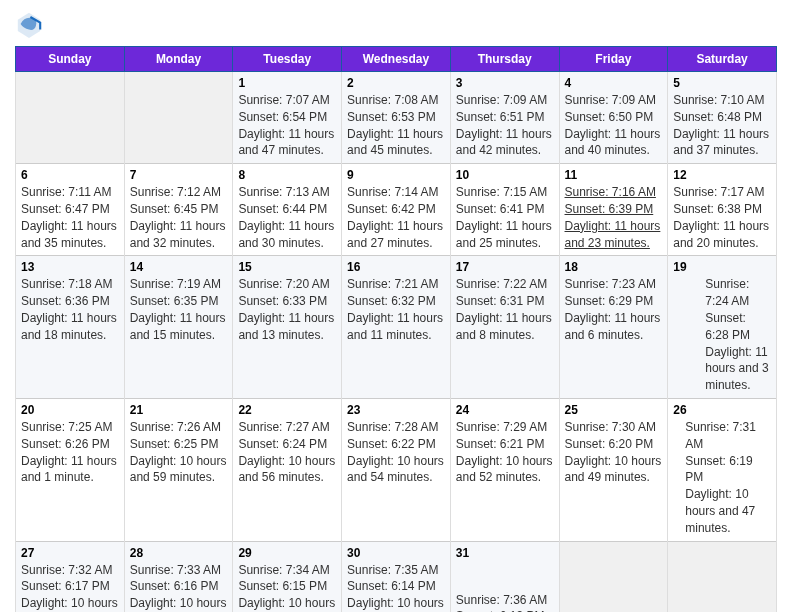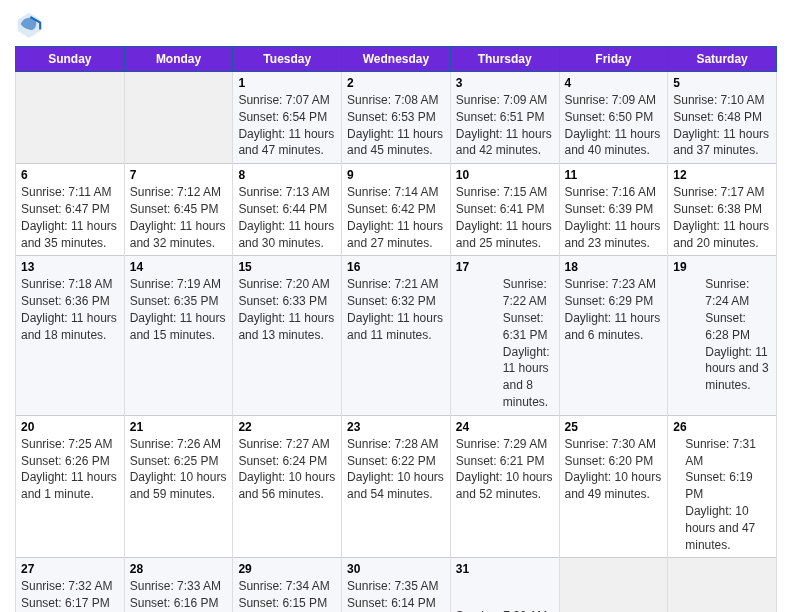--- a/index.html
+++ b/index.html
@@ -201,21 +201,21 @@
 Daylight: 11 hours and 27 minutes.</div>
           </td>
           <td>
             <span class="day-number">10</span>
             <div class="day-info" style="white-space: pre-line;">Sunrise: 7:15 AM
 Sunset: 6:41 PM
 Daylight: 11 hours and 25 minutes.</div>
           </td>
           <td>
             <span class="day-number">11</span>
-            <div class="day-info" style="white-space: pre-line;">Sunrise: 7:16 AM
+            <div class="day-info" style="white-space: pre-line; text-decoration: underline;">Sunrise: 7:16 AM
 Sunset: 6:39 PM
 Daylight: 11 hours and 23 minutes.</div>
           </td>
           <td>
             <span class="day-number">12</span>
             <div class="day-info" style="white-space: pre-line;">Sunrise: 7:17 AM
 Sunset: 6:38 PM
 Daylight: 11 hours and 20 minutes.</div>
           </td>
         </tr>
@@ -239,21 +239,21 @@
 Daylight: 11 hours and 13 minutes.</div>
           </td>
           <td>
             <span class="day-number">16</span>
             <div class="day-info" style="white-space: pre-line;">Sunrise: 7:21 AM
 Sunset: 6:32 PM
 Daylight: 11 hours and 11 minutes.</div>
           </td>
           <td>
             <span class="day-number">17</span>
-            <div class="day-info" style="white-space: pre-line; margin-left: 47px;">Sunrise: 7:22 AM
+            <div class="day-info" style="white-space: pre-line;">Sunrise: 7:22 AM
 Sunset: 6:31 PM
 Daylight: 11 hours and 8 minutes.</div>
           </td>
           <td>
             <span class="day-number">18</span>
             <div class="day-info" style="white-space: pre-line;">Sunrise: 7:23 AM
 Sunset: 6:29 PM
 Daylight: 11 hours and 6 minutes.</div>
           </td>
           <td>

